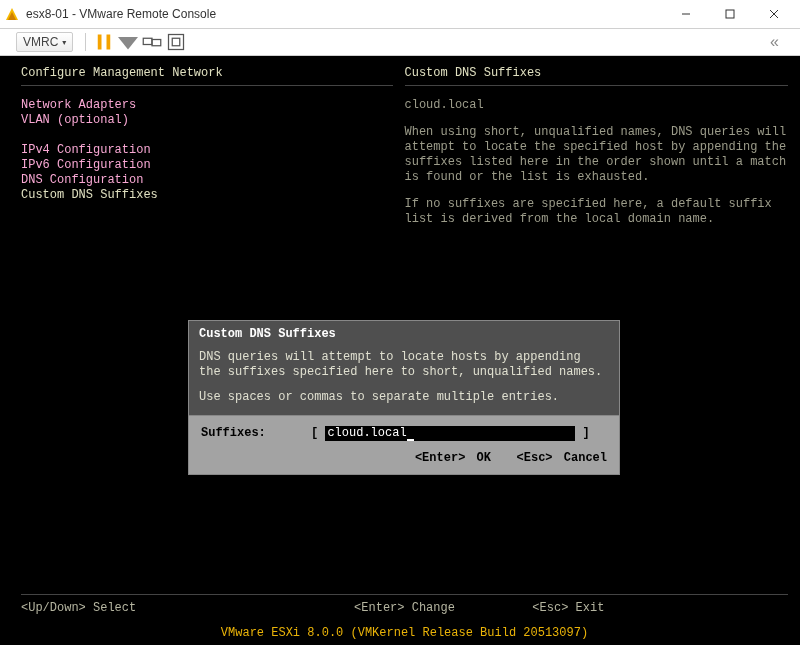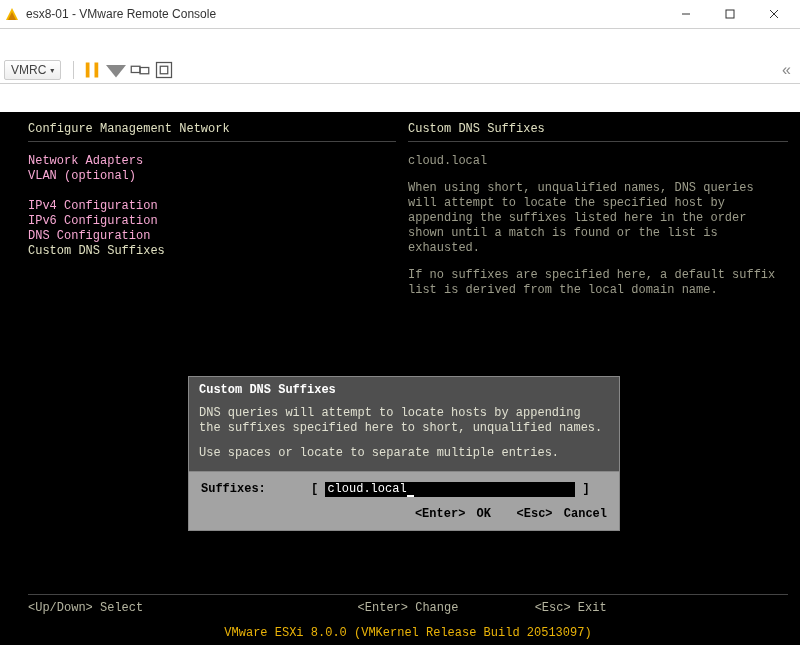--- a/index.html
+++ b/index.html
@@ -11,21 +11,20 @@
   background: #f0f0f0;
   overflow: hidden;
 }
 .window {
   width: 800px;
   height: 645px;
   display: flex;
   flex-direction: column;
   background: #fff;
   box-sizing: border-box;
-  gap: 28px;
 }
 .titlebar {
   height: 28px;
   display: flex;
   align-items: center;
   padding: 0 4px;
   border-bottom: 1px solid #d0d0d0;
   font-size: 12px;
   color: #333;
 }
@@ -41,21 +40,21 @@
   display: flex;
   align-items: center;
   justify-content: center;
 }
 .winbtn svg { width: 10px; height: 10px; }
 
 .toolbar {
   height: 26px;
   display: flex;
   align-items: center;
-  padding: 0 4px;
+  padding: 0 16px;
   border-bottom: 1px solid #d0d0d0;
   font-size: 12px;
   color: #444;
 }
 .toolbar .dropdown {
   display: flex;
   align-items: center;
   padding: 2px 6px;
   border: 1px solid #ccc;
   background: linear-gradient(#fff, #eee);
@@ -86,21 +85,21 @@
 }
 
 .console {
   flex: 1;
   background: #000;
   color: #9c9c8a;
   font-family: "Consolas", "Courier New", monospace;
   font-size: 12px;
   line-height: 15px;
   position: relative;
-  padding: 10px 12px 4px 28px;
+  padding: 10px 12px 4px 21px;
   box-sizing: border-box;
   display: flex;
   flex-direction: column;
 }
 .console-upper {
   display: flex;
 }
 .col-left {
   width: 50%;
   box-sizing: border-box;
@@ -298,21 +297,21 @@
       <div class="status-mid">&lt;Enter&gt; Change</div>
       <div class="status-right">&lt;Esc&gt; Exit</div>
     </div>
     <div class="version-line">VMware ESXi 8.0.0 (VMKernel Release Build 20513097)</div>
 
     <div class="dialog">
       <div class="dialog-head">
         <div class="dialog-title">Custom DNS Suffixes</div>
         <div>DNS queries will attempt to locate hosts by appending the suffixes specified here to short, unqualified names.</div>
         <div style="height:10px"></div>
-        <div>Use spaces or locate to separate multiple entries.</div>
+        <div>Use spaces or commas to separate multiple entries.</div>
       </div>
       <div class="dialog-body">
         <div class="input-row">
           <span class="input-label">Suffixes:</span>
           <span class="bracket">[&nbsp;</span>
           <span class="input-box"><span>cloud.local</span><span class="cursor"></span></span>
           <span class="bracket">&nbsp;]</span>
         </div>
         <div class="dialog-actions">
           <span>&lt;Enter&gt;</span>

